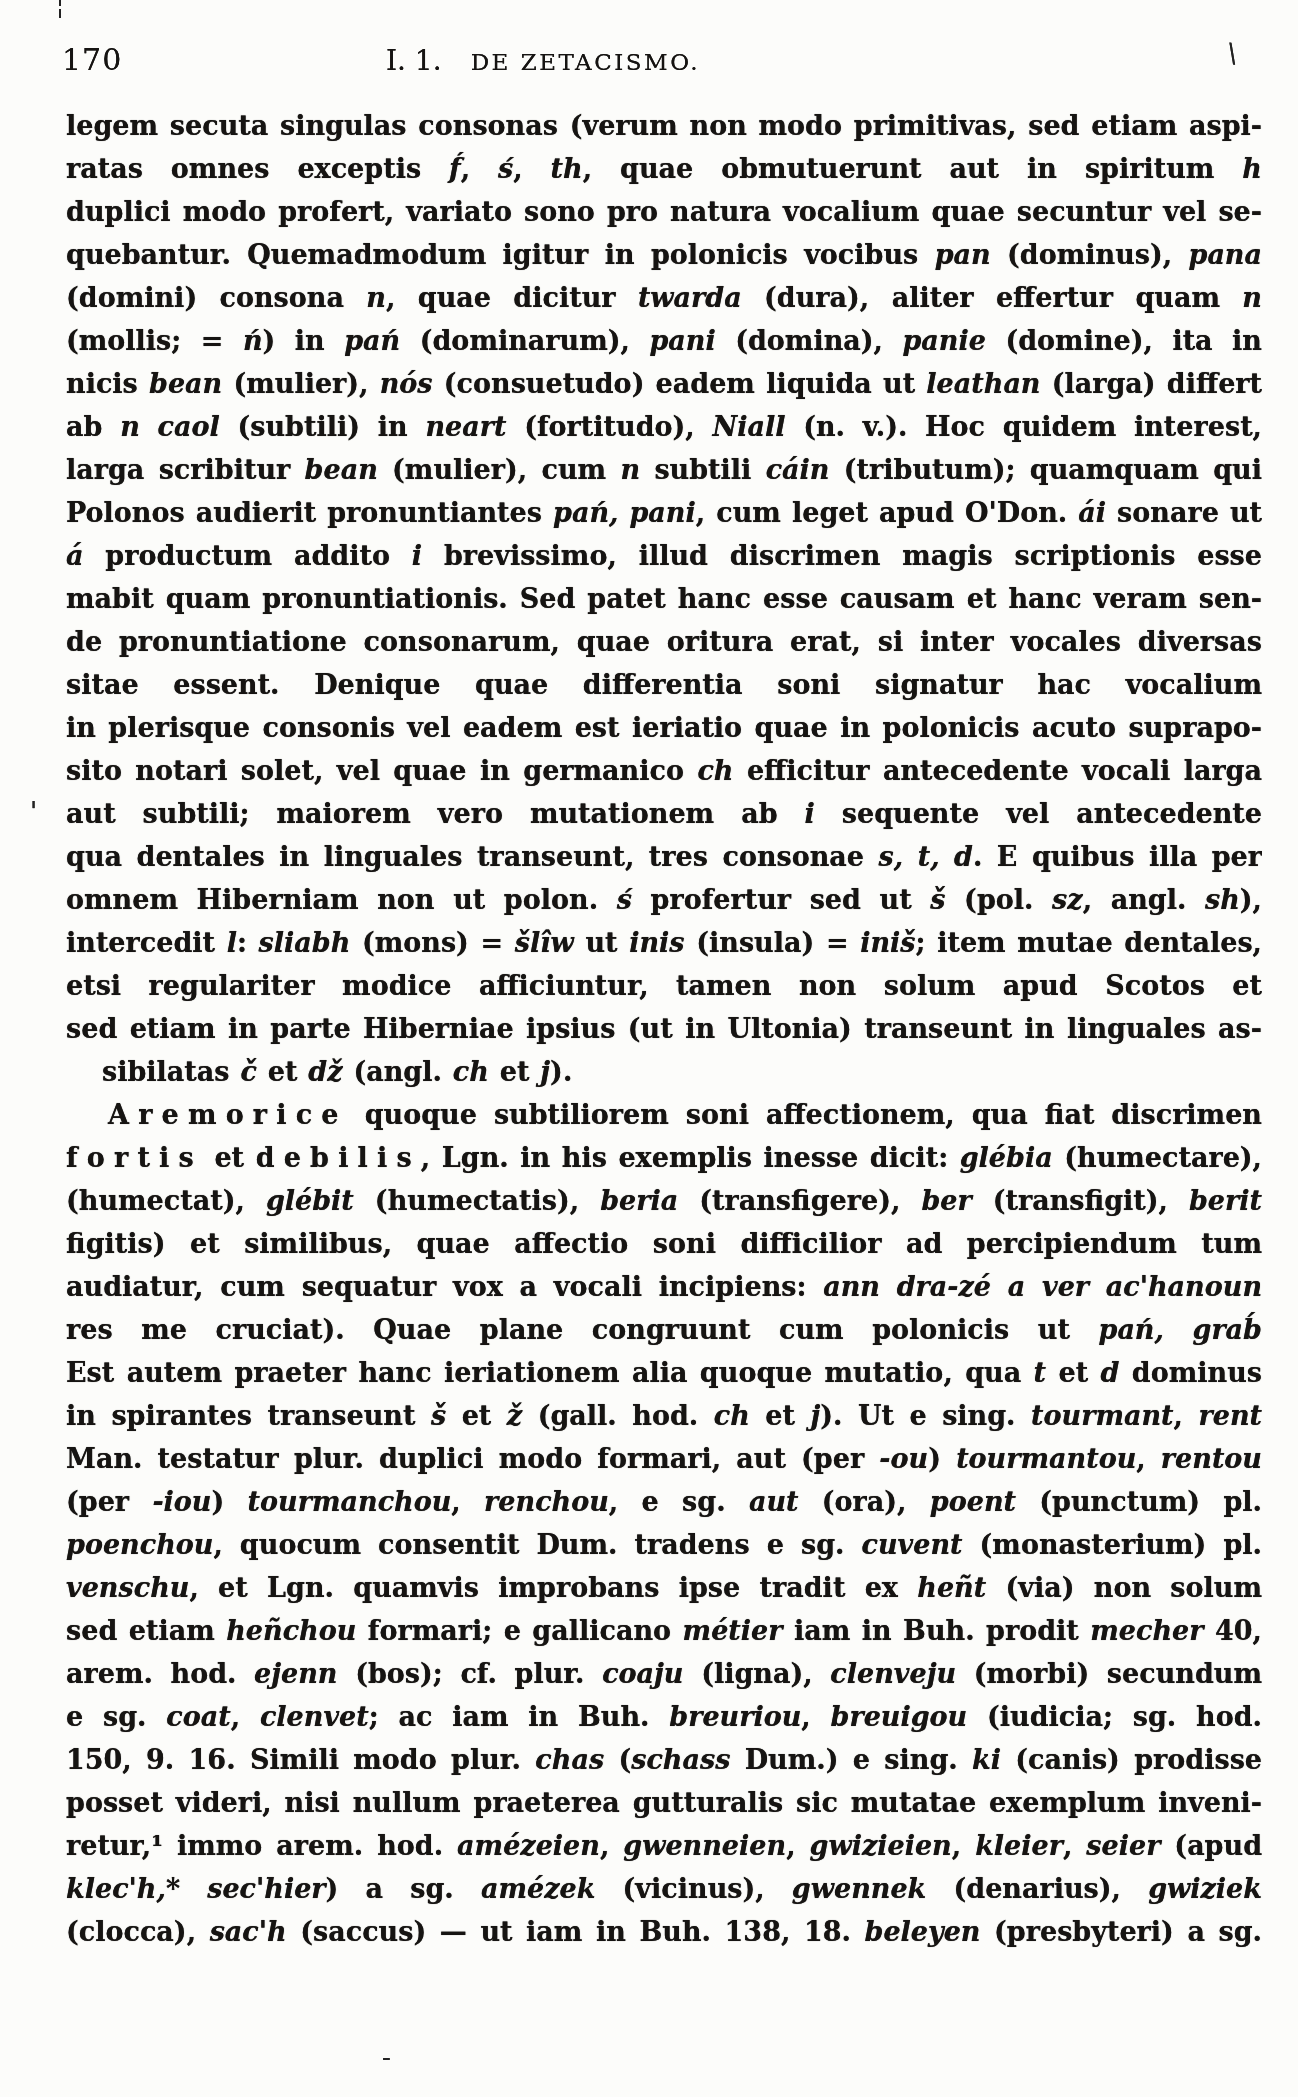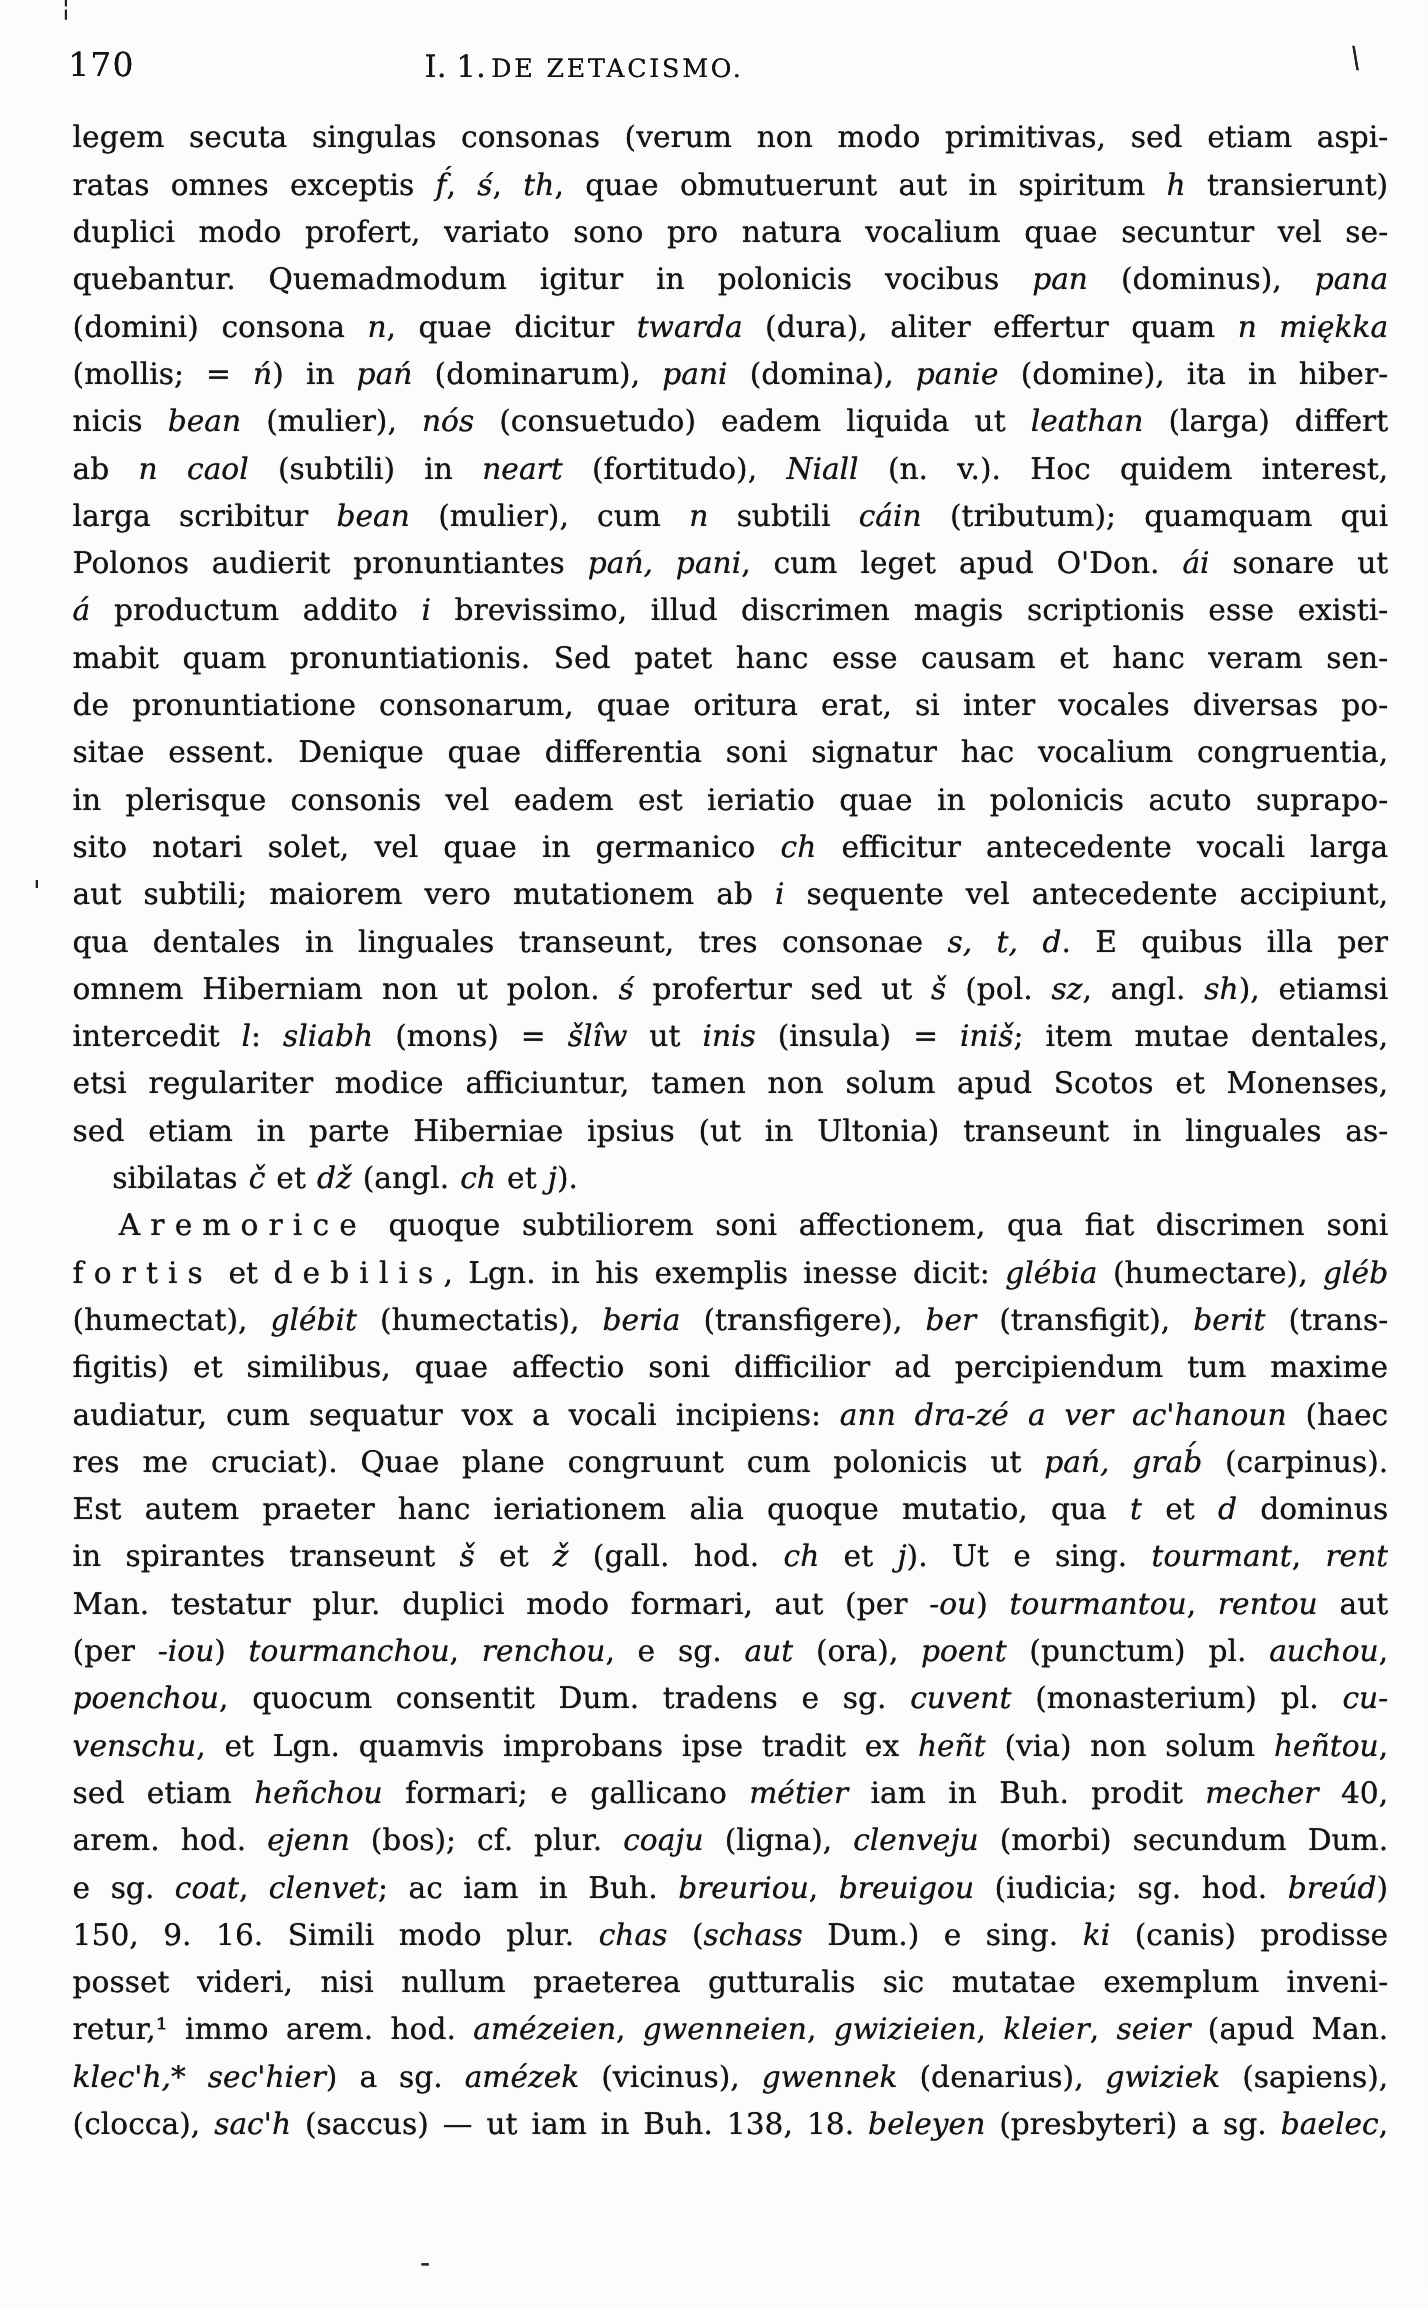--- a/index.html
+++ b/index.html
@@ -20,23 +20,23 @@
     font-size: 30px; letter-spacing: 1px;
     text-shadow: 0 0 0.6px rgba(10,8,6,0.9);
     text-align: right;
   }
   .running-head {
     position: absolute; left: 386px; top: 44px;
     white-space: nowrap;
     text-shadow: 0 0 0.6px rgba(10,8,6,0.9);
   }
   .running-head .section { font-size: 28px; }
-  .running-head .head-title { font-size: 23px; letter-spacing: 2.5px; }
+  .running-head .head-title { font-size: 23px; letter-spacing: 2.5px; margin-left: 24px; }
   .body-text {
-    position: absolute; left: 66px; top: 104px; width: 1196px;
+    position: absolute; left: 66px; top: 104px; width: 1196px; font-weight: bold;
   }
   .line {
     font-size: 27px;
     line-height: 43px;
     height: 43px;
     text-align: justify;
     text-align-last: justify;
     overflow: hidden;
     white-space: normal;
     text-shadow: 0 0 0.7px rgba(10,8,6,0.85);

